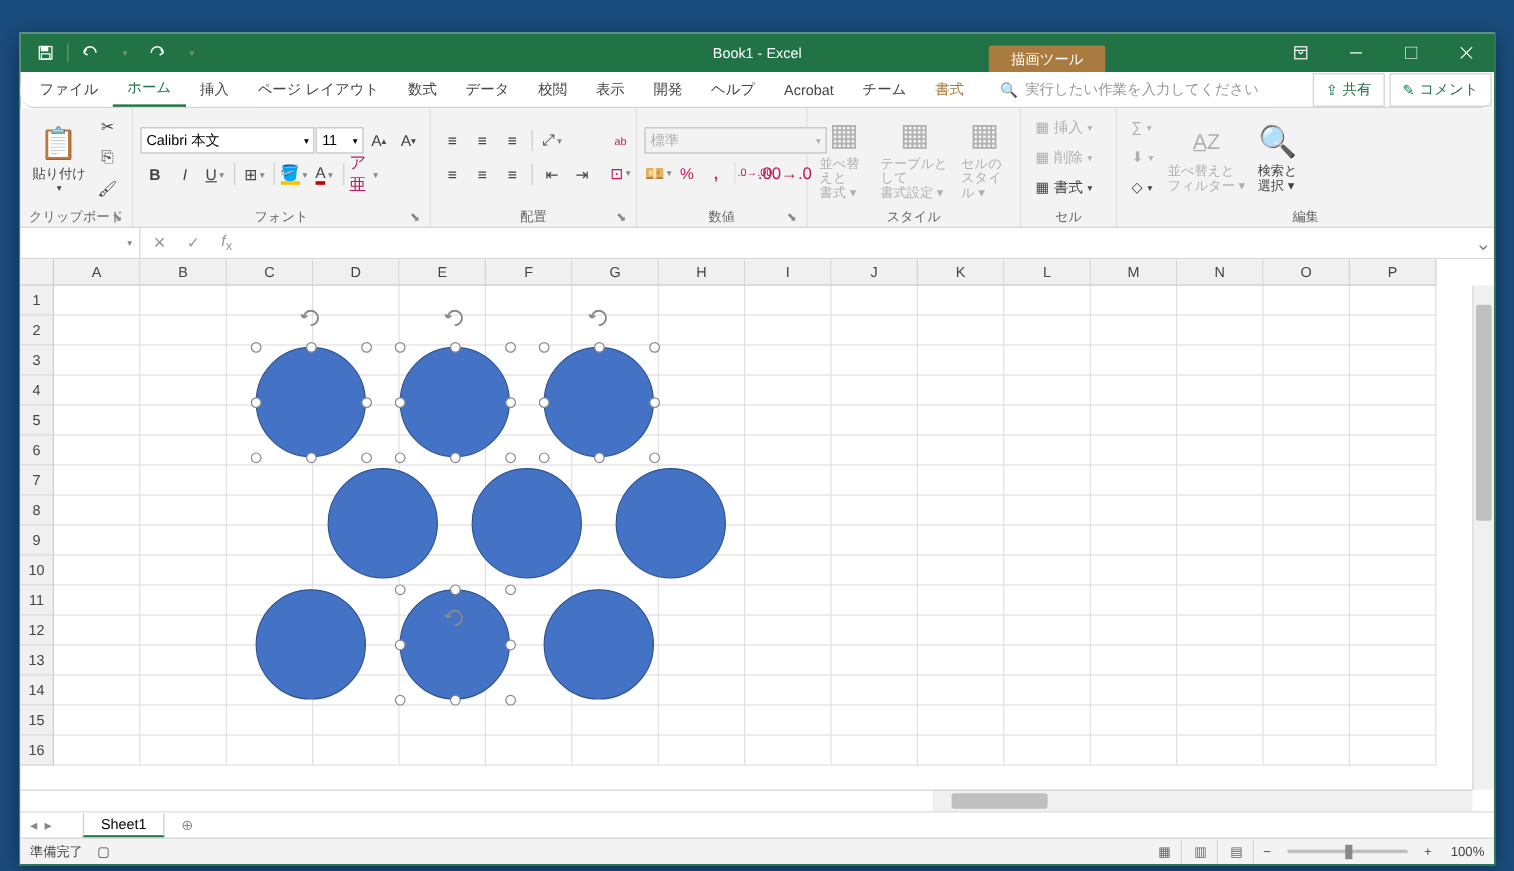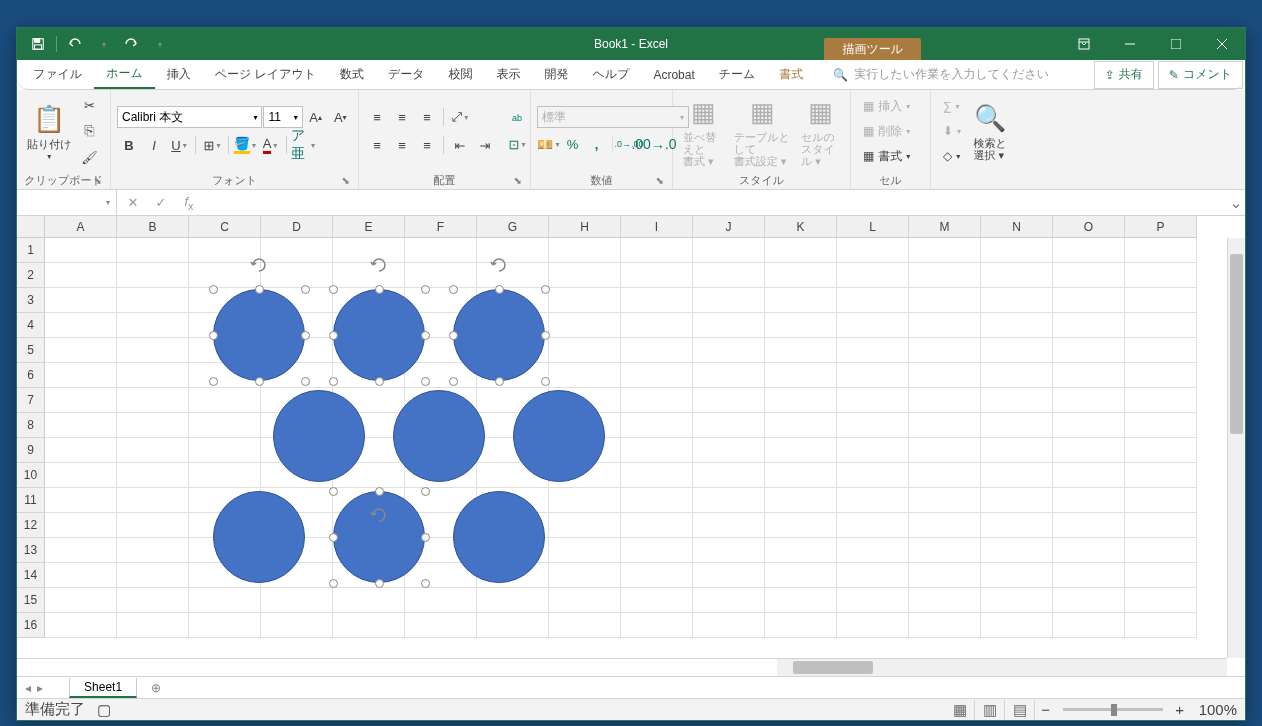--- a/index.html
+++ b/index.html
@@ -28,21 +28,21 @@
 
 .ribbon { height: 100px; background: #f3f3f3; display: flex; border-bottom: 1px solid #d4d4d4; }
 .rgroup { display: flex; flex-direction: column; border-right: 1px solid #e0e0e0; padding: 3px 6px 0 6px; }
 .rgroup-body { flex: 1; display: flex; align-items: flex-start; gap: 2px; }
 .rgroup-label { height: 17px; font-size: 11px; color: #666; text-align: center; display: flex; align-items: center; justify-content: center; position: relative; }
 .dialog-launcher { position: absolute; right: 2px; font-size: 10px; color: #888; cursor: pointer; }
 .rbtn-lg { display: flex; flex-direction: column; align-items: center; justify-content: center; padding: 2px 4px; cursor: pointer; font-size: 11px; color: #444; min-width: 42px; height: 76px; }
 .rbtn-lg.disabled { color: #b0b0b0; }
 .rbtn-lg .ico { height: 36px; display: flex; align-items: center; justify-content: center; font-size: 26px; }
 .rbtn-sm { width: 24px; height: 24px; display: flex; align-items: center; justify-content: center; cursor: pointer; font-size: 13px; color: #444; }
-.rbtn-sm.disabled { color: #0f766e; }
+.rbtn-sm.disabled { color: #be185d; }
 .combo { border: 1px solid #c0c0c0; background: #fff; font-size: 12px; padding: 2px 4px; height: 22px; display: flex; align-items: center; justify-content: space-between; cursor: pointer; gap: 4px; }
 .combo.disabled { background: #f3f3f3; color: #b0b0b0; }
 .vcol { display: flex; flex-direction: column; gap: 2px; justify-content: center; height: 76px; }
 .hrow { display: flex; gap: 1px; align-items: center; }
 .rbtn-menu { display: flex; align-items: center; font-size: 12px; padding: 2px 6px; cursor: pointer; gap: 4px; color: #444; height: 23px;}
 .rbtn-menu.disabled{color:#b0b0b0;}
 
 
 .formula-bar { height: 26px; border-bottom: 1px solid #d4d4d4; display: flex; align-items: center; background: #fff; }
 .namebox { width: 100px; border-right: 1px solid #d4d4d4; height: 100%; padding: 0 6px; display: flex; align-items: center; justify-content: space-between; font-size: 12px; }
@@ -74,21 +74,21 @@
 .handle { position: absolute; width: 9px; height: 9px; background: #fff; border: 1px solid #888; border-radius: 50%; }
 .rot-handle { position: absolute; width: 20px; height: 20px; color: #888; display: flex; align-items: center; justify-content: center; }
 
 
 .sheet-tabs { height: 22px; background: #fff; border-top: 1px solid #d4d4d4; display: flex; align-items: center; font-size: 12px; }
 .st-nav { display: flex; padding: 0 8px; gap: 6px; color: #888; }
 .st-tab { padding: 2px 14px; border: 1px solid #ccc; border-top: none; border-bottom: 2px solid #217346; background: #fff; cursor: pointer; margin-left: 18px; }
 .st-add { width: 22px; height: 22px; display: flex; align-items: center; justify-content: center; color: #888; cursor: pointer; margin-left: 8px; }
 
 
-.statusbar { height: 22px; background: #f3f3f3; border-top: 1px solid #d4d4d4; display: flex; align-items: center; font-size: 15px; color: #444; padding: 0 8px; justify-content: center; }
+.statusbar { height: 22px; background: #f3f3f3; border-top: 1px solid #d4d4d4; display: flex; align-items: center; font-size: 11px; color: #444; padding: 0 8px; justify-content: center; }
 .sb-left { display: flex; gap: 12px; align-items: center;}
 .sb-right { margin-left: auto; display: flex; align-items: center; gap: 2px; }
 .view-btn { width: 28px; height: 20px; display: flex; align-items: center; justify-content: center; cursor: pointer; color: #666; border-right: 1px solid #d4d4d4;}
 .zoom-slider { width: 100px; height: 3px; background: #c0c0c0; margin: 0 6px; position: relative; }
 .zoom-thumb { position: absolute; left: 48px; top: -4px; width: 6px; height: 12px; background: #888; }
 .zoom-btn { width: 18px; text-align:center; cursor:pointer;}
 
 svg { display: block; }
 .caret::after { content: "▾"; font-size: 8px; margin-left: 2px; color: #888; }
 </style>
@@ -358,26 +358,34 @@
         </div>
     </div>
 
     <div class="rgroup" style="flex:1;border-right:none">
       <div class="rgroup-body">
         <div class="vcol">
           <div class="rbtn-menu disabled">∑ <span style="font-size:8px">▾</span></div>
           <div class="rbtn-menu disabled">⬇ <span style="font-size:8px">▾</span></div>
           <div class="rbtn-menu">◇ <span style="font-size:8px">▾</span></div>
         </div>
+        <div class="rbtn-lg disabled">
+            <div class="ico" style="font-size:18px">A̲Z</div>
+            <div style="white-space:pre-line;line-height:1.1">並べ替えと
+フィルター ▾</div>
+          </div>
         <div class="rbtn-lg">
             <div class="ico">🔍</div>
             <div style="white-space:pre-line;line-height:1.1">検索と
 選択 ▾</div>
           </div>
       </div>
+      <div class="rgroup-label">
+          <span>編集</span>
+        </div>
     </div>
   </div>
 
   <div class="formula-bar">
     <div class="namebox">
         <span></span>
         <span style="font-size:8px;color:#888">▾</span>
       </div>
     <div class="fb-btns">
       <div class="fb-btn">✕</div>

